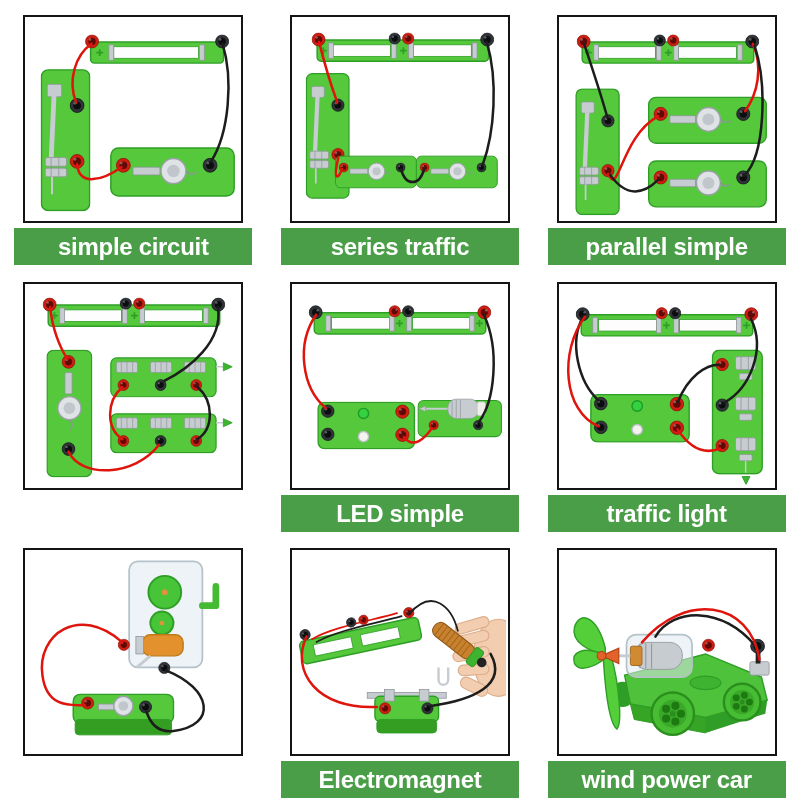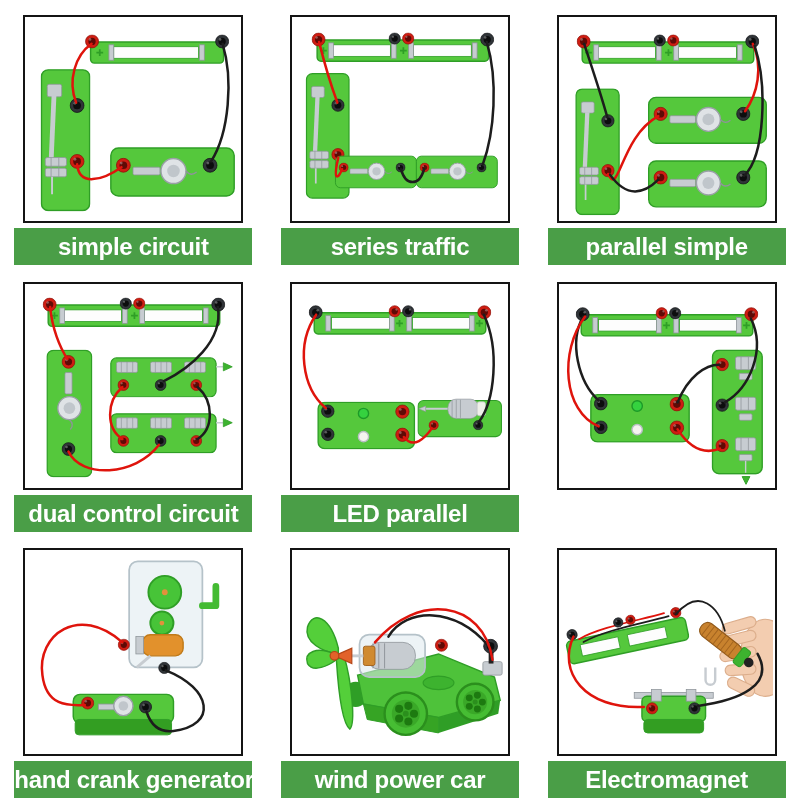--- a/index.html
+++ b/index.html
@@ -234,55 +234,55 @@
         <use href="#bulbv" x="20" y="64" width="48" height="133"></use>
         <use href="#dualswitch" x="86" y="72" width="128" height="42"></use>
         <use href="#dualswitch" x="86" y="130" width="128" height="42"></use>
         <path class="wire-red" d="M24 20 C26 42 34 62 42 74"></path>
         <path class="wire-black" d="M198 20 C204 56 168 84 142 97"></path>
         <path class="wire-red" d="M99 103 C82 118 82 146 99 157"></path>
         <path class="wire-black" d="M177 103 C194 118 194 146 177 157"></path>
         <path class="wire-red" d="M43 170 C56 198 112 196 137 163"></path>
       </svg>
     </div>
-    <div class="banner">dual control circuit</div>
   </div>
 
   <div class="cell">
     <div class="photo">
       <svg viewBox="0 0 220 204">
         <g transform="translate(220,0) scale(-1,1)">
           <use href="#battery2" x="15" y="18" width="190" height="34"></use>
         </g>
         <use href="#ledboard" x="24" y="118" width="102" height="50"></use>
         <use href="#motorboard" x="128" y="104" width="88" height="52"></use>
         <path class="wire-red" d="M23 28 C2 58 8 104 33 125"></path>
         <path class="wire-red" d="M114 155 C124 168 136 156 143 146"></path>
         <path class="wire-black" d="M197 28 C214 64 208 118 192 139"></path>
       </svg>
     </div>
-    <div class="banner">LED parallel</div>
+    <div class="banner">LED simple</div>
   </div>
 
   <div class="cell">
     <div class="photo">
       <svg viewBox="0 0 220 204">
         <g transform="translate(220,0) scale(-1,1)">
           <use href="#battery2" x="15" y="20" width="190" height="34"></use>
         </g>
         <use href="#ledboard" x="30" y="110" width="104" height="51"></use>
         <use href="#trafficv" x="156" y="64" width="54" height="130"></use>
         <polygon class="pin-g" points="188,196 196,196 192,204"></polygon>
         <path class="wire-black" d="M23 30 C8 56 18 98 39 117"></path>
         <path class="wire-red" d="M25 30 C-2 66 2 128 39 144"></path>
         <path class="wire-black" d="M121 119 C132 92 150 80 164 80"></path>
         <path class="wire-red" d="M121 147 C136 170 152 172 165 167"></path>
         <path class="wire-black" d="M197 32 C213 64 196 104 170 119"></path>
       </svg>
     </div>
+    <div class="banner">traffic light</div>
   </div>
 
   <div class="cell">
     <div class="photo">
       <svg viewBox="0 0 220 204">
         <g>
           <rect class="case" x="106" y="8" width="76" height="110" rx="9"></rect>
           <circle class="gear" cx="143" cy="40" r="17"></circle>
           <circle class="gear" cx="140" cy="72" r="12"></circle>
           <circle cx="143" cy="40" r="3" fill="#e2913c"></circle>
@@ -300,78 +300,20 @@
           <rect class="metal" x="74" y="156" width="18" height="6"></rect>
           <circle class="bulb-o" cx="100" cy="158" r="10"></circle>
           <circle class="bulb-i" cx="100" cy="158" r="5"></circle>
           <use href="#post-red" x="56" y="148" width="14" height="14"></use>
           <use href="#post-black" x="116" y="152" width="14" height="14"></use>
         </g>
         <path class="wire-red" d="M99 92 C54 52 10 84 16 126 C20 158 42 158 60 157"></path>
         <path class="wire-black" d="M144 121 C192 140 198 178 152 184 C136 186 128 176 124 164"></path>
       </svg>
     </div>
-    <div class="banner">hand crank generator</div>
-  </div>
-
-  <div class="cell">
-    <div class="photo">
-      <svg viewBox="0 0 220 204">
-        <circle cx="64" cy="146" r="13" fill="#2f9e26"></circle>
-        <g>
-          <path d="M66 126 L150 104 L208 128 L214 152 L150 170 L72 156 Z" fill="#4ec23a" stroke="#2f9e26" stroke-width="1.5"></path>
-          <path d="M72 156 L150 170 L150 186 L76 172 Z" fill="#36a424" stroke="#2f9e26" stroke-width="1"></path>
-          <path d="M150 170 L214 152 L212 166 L150 186 Z" fill="#2f9e26"></path>
-          <ellipse cx="150" cy="134" rx="16" ry="7" fill="#3db32f" stroke="#2f9e26" stroke-width="1.2"></ellipse>
-        </g>
-        <g>
-          <circle cx="116" cy="166" r="22" fill="#46bd33" stroke="#2b8f1d" stroke-width="2.5"></circle>
-          <circle cx="116" cy="166" r="14.5" fill="#3aa828"></circle>
-          <circle cx="124.5" cy="166" r="4.2" fill="#1d7a10"></circle>
-          <circle cx="118.7" cy="174.1" r="4.2" fill="#1d7a10"></circle>
-          <circle cx="109.1" cy="171" r="4.2" fill="#1d7a10"></circle>
-          <circle cx="109.1" cy="161" r="4.2" fill="#1d7a10"></circle>
-          <circle cx="118.7" cy="157.9" r="4.2" fill="#1d7a10"></circle>
-          <circle cx="116" cy="166" r="3" fill="#2b8f1d"></circle>
-        </g>
-        <g>
-          <circle cx="188" cy="154" r="19" fill="#46bd33" stroke="#2b8f1d" stroke-width="2.5"></circle>
-          <circle cx="188" cy="154" r="12.5" fill="#3aa828"></circle>
-          <circle cx="195.5" cy="154" r="3.6" fill="#1d7a10"></circle>
-          <circle cx="190.3" cy="161.1" r="3.6" fill="#1d7a10"></circle>
-          <circle cx="181.9" cy="158.4" r="3.6" fill="#1d7a10"></circle>
-          <circle cx="181.9" cy="149.6" r="3.6" fill="#1d7a10"></circle>
-          <circle cx="190.3" cy="146.9" r="3.6" fill="#1d7a10"></circle>
-          <circle cx="188" cy="154" r="2.6" fill="#2b8f1d"></circle>
-        </g>
-        <g>
-          <rect class="case" x="68" y="84" width="68" height="44" rx="10"></rect>
-          <rect class="metal" x="76" y="92" width="50" height="28" rx="13"></rect>
-          <path class="metal-dk" d="M82 93v26 M88 93v26 M94 93v26" stroke-width="1"></path>
-          <rect x="72" y="96" width="12" height="20" rx="2" fill="#d08a30" stroke="#a3641f"></rect>
-          <line class="metal-ln" x1="72" y1="106" x2="58" y2="106" stroke-width="3"></line>
-        </g>
-        <g>
-          <path class="blade" d="M46 98 C38 66 20 58 14 76 C10 92 30 102 46 104 Z"></path>
-          <path class="blade" d="M44 110 C46 142 50 176 58 182 C64 176 60 134 52 106 Z"></path>
-          <path class="blade" d="M42 104 C24 96 10 102 14 114 C20 124 36 116 44 110 Z"></path>
-          <polygon class="hub" points="60,98 60,114 42,106"></polygon>
-          <circle class="hub" cx="42" cy="106" r="4.5"></circle>
-        </g>
-        <use href="#post-red" x="146" y="88" width="14" height="14"></use>
-        <g>
-          <rect class="metal" x="196" y="112" width="20" height="14" rx="2"></rect>
-          <rect x="202" y="102" width="5" height="12" fill="#222222"></rect>
-          <use href="#post-black" x="196" y="88" width="16" height="16"></use>
-        </g>
-        <path class="wire-black" d="M98 86 C116 56 168 54 202 96"></path>
-        <path class="wire-red" d="M84 92 C128 40 196 48 206 110"></path>
-      </svg>
-    </div>
-    <div class="banner">wind power car</div>
   </div>
 
   <div class="cell">
     <div class="photo">
       <svg viewBox="0 0 220 204">
         <g>
           <ellipse class="skin" cx="212" cy="108" rx="26" ry="40"></ellipse>
           <rect class="skin" x="166" y="74" width="36" height="11" rx="5.5" transform="rotate(-16 166 74)"></rect>
           <rect class="skin" x="162" y="88" width="40" height="11" rx="5.5" transform="rotate(-14 162 88)"></rect>
           <rect class="skin" x="164" y="102" width="38" height="11" rx="5.5" transform="rotate(-10 164 102)"></rect>
@@ -406,13 +348,70 @@
           <use href="#post-black" x="132" y="154" width="13" height="13"></use>
         </g>
         <path class="wire-black thin" d="M119 63 C144 34 164 56 170 80"></path>
         <path class="wire-black" d="M204 104 C222 136 186 152 142 158"></path>
         <path class="wire-red" d="M13 86 C-4 122 24 162 86 159"></path>
       </svg>
     </div>
     <div class="banner">Electromagnet</div>
   </div>
 
+  <div class="cell">
+    <div class="photo">
+      <svg viewBox="0 0 220 204">
+        <circle cx="64" cy="146" r="13" fill="#2f9e26"></circle>
+        <g>
+          <path d="M66 126 L150 104 L208 128 L214 152 L150 170 L72 156 Z" fill="#4ec23a" stroke="#2f9e26" stroke-width="1.5"></path>
+          <path d="M72 156 L150 170 L150 186 L76 172 Z" fill="#36a424" stroke="#2f9e26" stroke-width="1"></path>
+          <path d="M150 170 L214 152 L212 166 L150 186 Z" fill="#2f9e26"></path>
+          <ellipse cx="150" cy="134" rx="16" ry="7" fill="#3db32f" stroke="#2f9e26" stroke-width="1.2"></ellipse>
+        </g>
+        <g>
+          <circle cx="116" cy="166" r="22" fill="#46bd33" stroke="#2b8f1d" stroke-width="2.5"></circle>
+          <circle cx="116" cy="166" r="14.5" fill="#3aa828"></circle>
+          <circle cx="124.5" cy="166" r="4.2" fill="#1d7a10"></circle>
+          <circle cx="118.7" cy="174.1" r="4.2" fill="#1d7a10"></circle>
+          <circle cx="109.1" cy="171" r="4.2" fill="#1d7a10"></circle>
+          <circle cx="109.1" cy="161" r="4.2" fill="#1d7a10"></circle>
+          <circle cx="118.7" cy="157.9" r="4.2" fill="#1d7a10"></circle>
+          <circle cx="116" cy="166" r="3" fill="#2b8f1d"></circle>
+        </g>
+        <g>
+          <circle cx="188" cy="154" r="19" fill="#46bd33" stroke="#2b8f1d" stroke-width="2.5"></circle>
+          <circle cx="188" cy="154" r="12.5" fill="#3aa828"></circle>
+          <circle cx="195.5" cy="154" r="3.6" fill="#1d7a10"></circle>
+          <circle cx="190.3" cy="161.1" r="3.6" fill="#1d7a10"></circle>
+          <circle cx="181.9" cy="158.4" r="3.6" fill="#1d7a10"></circle>
+          <circle cx="181.9" cy="149.6" r="3.6" fill="#1d7a10"></circle>
+          <circle cx="190.3" cy="146.9" r="3.6" fill="#1d7a10"></circle>
+          <circle cx="188" cy="154" r="2.6" fill="#2b8f1d"></circle>
+        </g>
+        <g>
+          <rect class="case" x="68" y="84" width="68" height="44" rx="10"></rect>
+          <rect class="metal" x="76" y="92" width="50" height="28" rx="13"></rect>
+          <path class="metal-dk" d="M82 93v26 M88 93v26 M94 93v26" stroke-width="1"></path>
+          <rect x="72" y="96" width="12" height="20" rx="2" fill="#d08a30" stroke="#a3641f"></rect>
+          <line class="metal-ln" x1="72" y1="106" x2="58" y2="106" stroke-width="3"></line>
+        </g>
+        <g>
+          <path class="blade" d="M46 98 C38 66 20 58 14 76 C10 92 30 102 46 104 Z"></path>
+          <path class="blade" d="M44 110 C46 142 50 176 58 182 C64 176 60 134 52 106 Z"></path>
+          <path class="blade" d="M42 104 C24 96 10 102 14 114 C20 124 36 116 44 110 Z"></path>
+          <polygon class="hub" points="60,98 60,114 42,106"></polygon>
+          <circle class="hub" cx="42" cy="106" r="4.5"></circle>
+        </g>
+        <use href="#post-red" x="146" y="88" width="14" height="14"></use>
+        <g>
+          <rect class="metal" x="196" y="112" width="20" height="14" rx="2"></rect>
+          <rect x="202" y="102" width="5" height="12" fill="#222222"></rect>
+          <use href="#post-black" x="196" y="88" width="16" height="16"></use>
+        </g>
+        <path class="wire-black" d="M98 86 C116 56 168 54 202 96"></path>
+        <path class="wire-red" d="M84 92 C128 40 196 48 206 110"></path>
+      </svg>
+    </div>
+    <div class="banner">wind power car</div>
+  </div>
+
 </div>
 
 </body></html>

